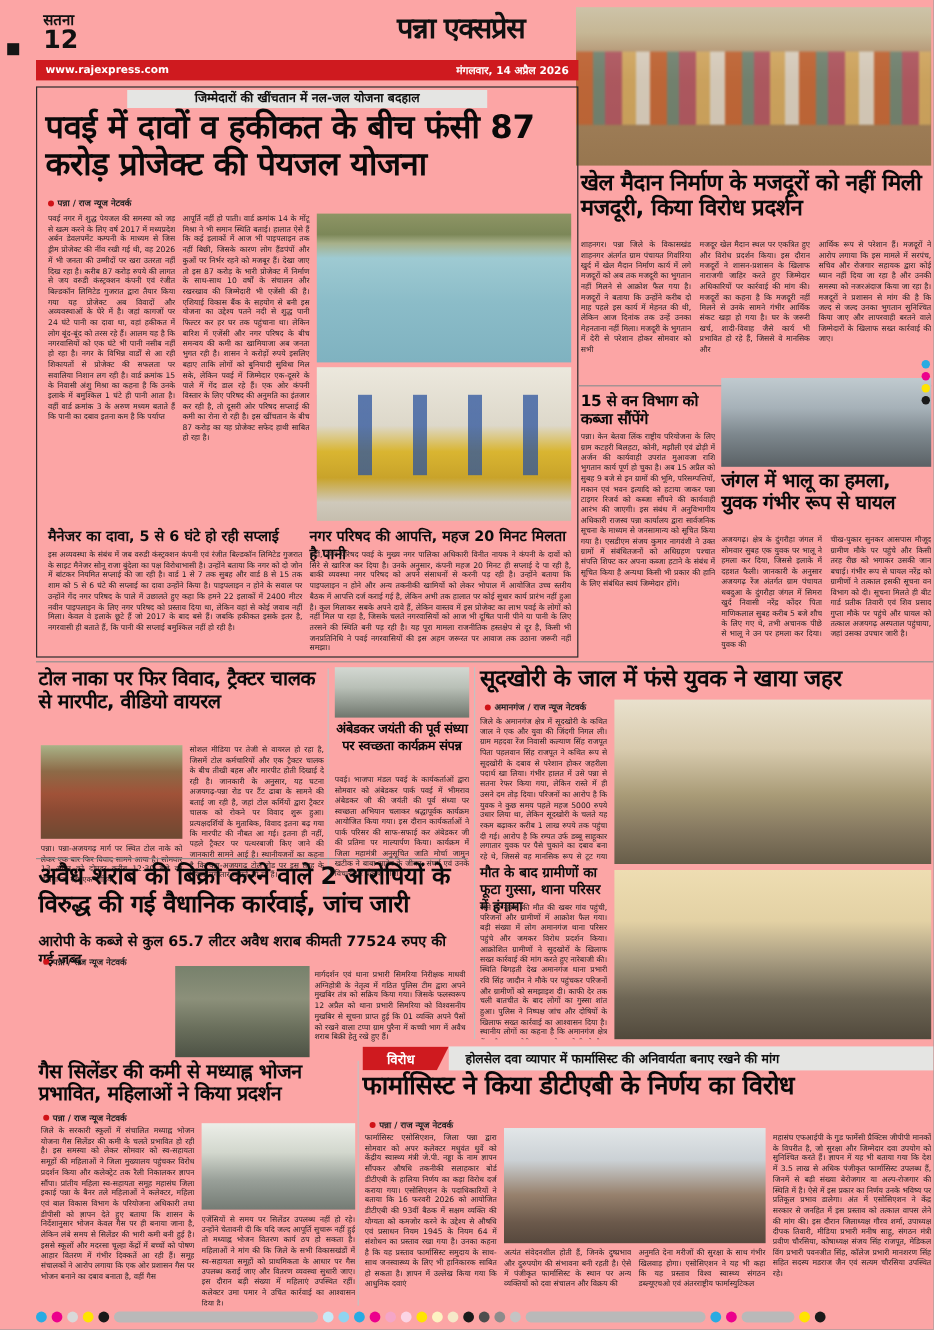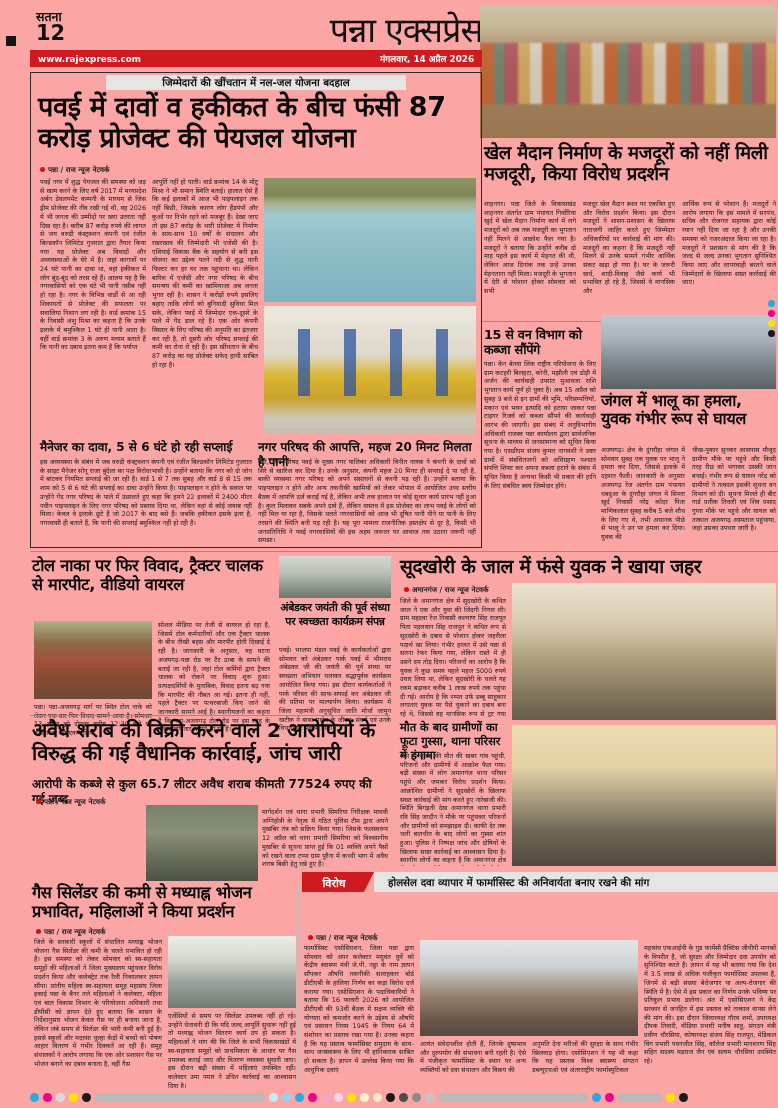--- a/index.html
+++ b/index.html
@@ -15,21 +15,21 @@
   .photo{position:absolute;overflow:hidden;}
   .hline{position:absolute;height:1px;background:#8f8f8f;}
   .vline{position:absolute;width:1px;background:#c2c2c2;}
   .pdot{width:9px;height:9px;border-radius:50%;display:inline-block;flex:0 0 auto;}
   .pbar{height:9px;border-radius:5px;background:#b9b9b9;display:inline-block;flex:0 0 auto;}
 
   
   #regmark-left{left:6px;top:36px;width:10px;height:10px;background:#151515;}
   #satna-label{left:36px;top:8px;font-size:12.5px;font-weight:bold;}
   #page-number{left:36px;top:21px;font-size:21px;font-weight:bold;}
-  #masthead-title{left:244px;top:6px;width:324px;text-align:center;font-size:34px;font-weight:normal;letter-spacing:-1px;}
+  #masthead-title{left:222px;top:6px;width:324px;text-align:center;font-size:24px;font-weight:bold;letter-spacing:-1px;}
   #top-photo{left:480px;top:6px;width:296px;height:132px;
      background:linear-gradient(180deg,#cdc3a8 0%,#c6b795 16%,#b59776 30%,#a3825d 46%,#97764f 100%);}
   #top-photo .crowdband{position:absolute;left:0;top:28%;width:100%;height:46%;
      background:repeating-linear-gradient(90deg,rgba(197,92,43,.75) 0 14px,rgba(88,128,118,.65) 14px 24px,rgba(176,70,96,.7) 24px 38px,rgba(228,182,94,.6) 38px 50px,rgba(236,236,230,.65) 50px 62px);
      filter:blur(1px);}
   #brand-box{left:596px;top:10px;width:180px;height:29px;background:#cf1a1f;color:#fff;
      display:flex;align-items:center;justify-content:center;font-size:20px;font-weight:bold;}
   #red-bar{left:30px;top:50px;width:452px;height:17px;background:#cf1a1f;color:#fff;
      display:flex;align-items:center;justify-content:space-between;padding:0 8px;box-sizing:border-box;
      font-size:8.8px;font-weight:bold;}
@@ -222,20 +222,21 @@
   </div>
   <div class="abs bodytext" id="gas-col1">जिले के सरकारी स्कूलों में संचालित मध्याह्न भोजन योजना गैस सिलेंडर की कमी के चलते प्रभावित हो रही है। इस समस्या को लेकर सोमवार को स्व-सहायता समूहों की महिलाओं ने जिला मुख्यालय पहुंचकर विरोध प्रदर्शन किया और कलेक्ट्रेट तक रैली निकालकर ज्ञापन सौंपा। प्रांतीय महिला स्व-सहायता समूह महासंघ जिला इकाई पन्ना के बैनर तले महिलाओं ने कलेक्टर, महिला एवं बाल विकास विभाग के परियोजना अधिकारी तथा डीपीसी को ज्ञापन देते हुए बताया कि शासन के निर्देशानुसार भोजन केवल गैस पर ही बनाया जाना है, लेकिन लंबे समय से सिलेंडर की भारी कमी बनी हुई है। इससे स्कूलों और मदरसा चूल्हा केंद्रों में बच्चों को पोषण आहार वितरण में गंभीर दिक्कतें आ रही हैं। समूह संचालकों ने आरोप लगाया कि एक ओर प्रशासन गैस पर भोजन बनाने का दबाव बनाता है, वहीं गैस</div>
   <div class="photo" id="gas-photo"></div>
   <div class="abs bodytext" id="gas-col2">एजेंसियों से समय पर सिलेंडर उपलब्ध नहीं हो रहे। उन्होंने चेतावनी दी कि यदि जल्द आपूर्ति सुचारू नहीं हुई तो मध्याह्न भोजन वितरण कार्य ठप हो सकता है। महिलाओं ने मांग की कि जिले के सभी विकासखंडों में स्व-सहायता समूहों को प्राथमिकता के आधार पर गैस उपलब्ध कराई जाए और वितरण व्यवस्था सुधारी जाए। इस दौरान बड़ी संख्या में महिलाएं उपस्थित रहीं। कलेक्टर उमा पमार ने उचित कार्रवाई का आश्वासन दिया है।</div>
   <div class="vline" id="vline-bottom"></div>
 
   <div class="abs" id="pharma-bar">
     <div id="pharma-badge">विरोध</div>
     <div id="pharma-kicker">होलसेल दवा व्यापार में फार्मासिस्ट की अनिवार्यता बनाए रखने की मांग</div>
   </div>
+  <div class="abs headline" id="pharma-headline">फार्मासिस्ट ने किया डीटीएबी के निर्णय का विरोध</div>
   <div class="abs byline" id="pharma-byline">
     <span>पन्ना / राज न्यूज नेटवर्क</span>
   </div>
   <div class="abs bodytext" id="pharma-col1">फार्मासिस्ट एसोसिएशन, जिला पन्ना द्वारा सोमवार को अपर कलेक्टर मधुवंत धुर्वे को केंद्रीय स्वास्थ्य मंत्री जे.पी. नड्डा के नाम ज्ञापन सौंपकर औषधि तकनीकी सलाहकार बोर्ड डीटीएबी के हालिया निर्णय का कड़ा विरोध दर्ज कराया गया। एसोसिएशन के पदाधिकारियों ने बताया कि 16 फरवरी 2026 को आयोजित डीटीएबी की 93वीं बैठक में सक्षम व्यक्ति की योग्यता को कमजोर करने के उद्देश्य से औषधि एवं प्रसाधन नियम 1945 के नियम 64 में संशोधन का प्रस्ताव रखा गया है। उनका कहना है कि यह प्रस्ताव फार्मासिस्ट समुदाय के साथ-साथ जनस्वास्थ्य के लिए भी हानिकारक साबित हो सकता है। ज्ञापन में उल्लेख किया गया कि आधुनिक दवाएं</div>
   <div class="photo" id="pharma-photo"></div>
   <div class="abs bodytext" id="pharma-colA">अत्यंत संवेदनशील होती हैं, जिनके दुष्प्रभाव और दुरुपयोग की संभावना बनी रहती है। ऐसे में पंजीकृत फार्मासिस्ट के स्थान पर अन्य व्यक्तियों को दवा संचालन और विक्रय की</div>
   <div class="abs bodytext" id="pharma-colB">अनुमति देना मरीजों की सुरक्षा के साथ गंभीर खिलवाड़ होगा। एसोसिएशन ने यह भी कहा कि यह प्रस्ताव विश्व स्वास्थ्य संगठन डब्ल्यूएचओ एवं अंतरराष्ट्रीय फार्मास्युटिकल</div>
   <div class="abs bodytext" id="pharma-col3">महासंघ एफआईपी के गुड फार्मेसी प्रैक्टिस जीपीपी मानकों के विपरीत है, जो सुरक्षा और जिम्मेदार दवा उपयोग को सुनिश्चित करते हैं। ज्ञापन में यह भी बताया गया कि देश में 3.5 लाख से अधिक पंजीकृत फार्मासिस्ट उपलब्ध हैं, जिनमें से बड़ी संख्या बेरोजगार या अल्प-रोजगार की स्थिति में है। ऐसे में इस प्रकार का निर्णय उनके भविष्य पर प्रतिकूल प्रभाव डालेगा। अंत में एसोसिएशन ने केंद्र सरकार से जनहित में इस प्रस्ताव को तत्काल वापस लेने की मांग की। इस दौरान जिलाध्यक्ष गौरव शर्मा, उपाध्यक्ष दीपक तिवारी, मीडिया प्रभारी मनीष साहू, संगठन मंत्री प्रवीण चौरसिया, कोषाध्यक्ष संजय सिंह राजपूत, मेडिकल विंग प्रभारी पवनजीत सिंह, कॉलेज प्रभारी मानशरण सिंह सहित सदस्य मडराज जैन एवं सत्यम चौरसिया उपस्थित रहे।</div>
 
   <div class="abs" id="marks-row">

